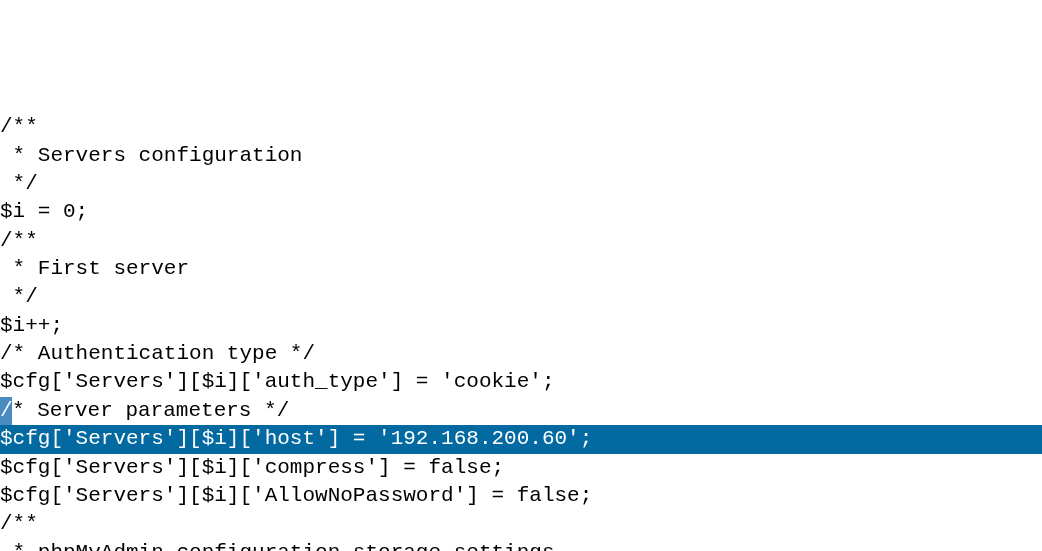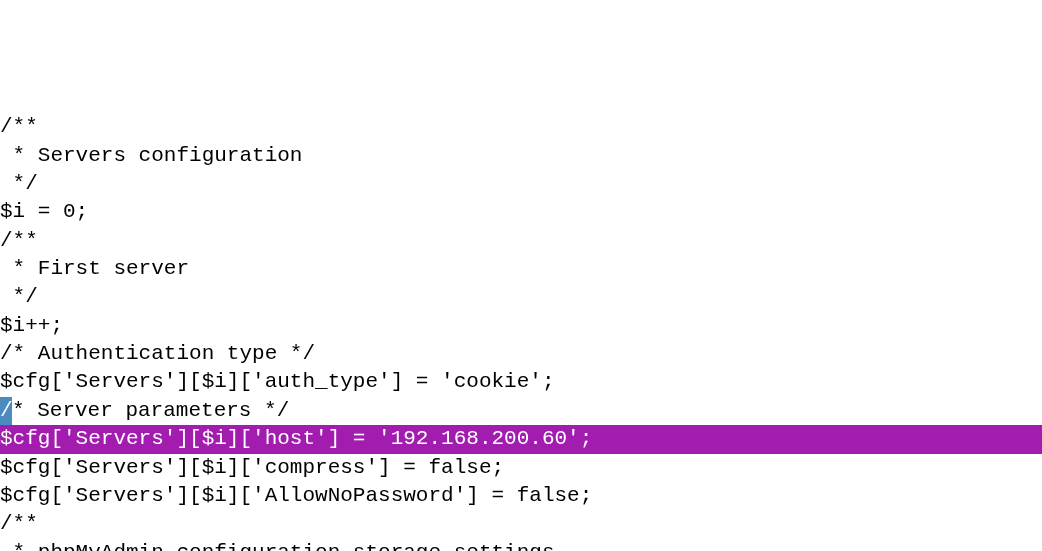--- a/index.html
+++ b/index.html
@@ -15,21 +15,21 @@
       color: #000000;
       white-space: pre;
       padding: 0;
       width: 1042px;
       position: relative;
     }
     .code-line {
       display: block;
     }
     .highlighted-line {
-      background: #a21caf;
+      background: #0369a1;
       color: #ffffff;
       display: block;
     }
     .cursor-block {
       background: #4a8bc2;
       color: #ffffff;
       display: inline-block;
       width: 12px;
     }
   </style>

